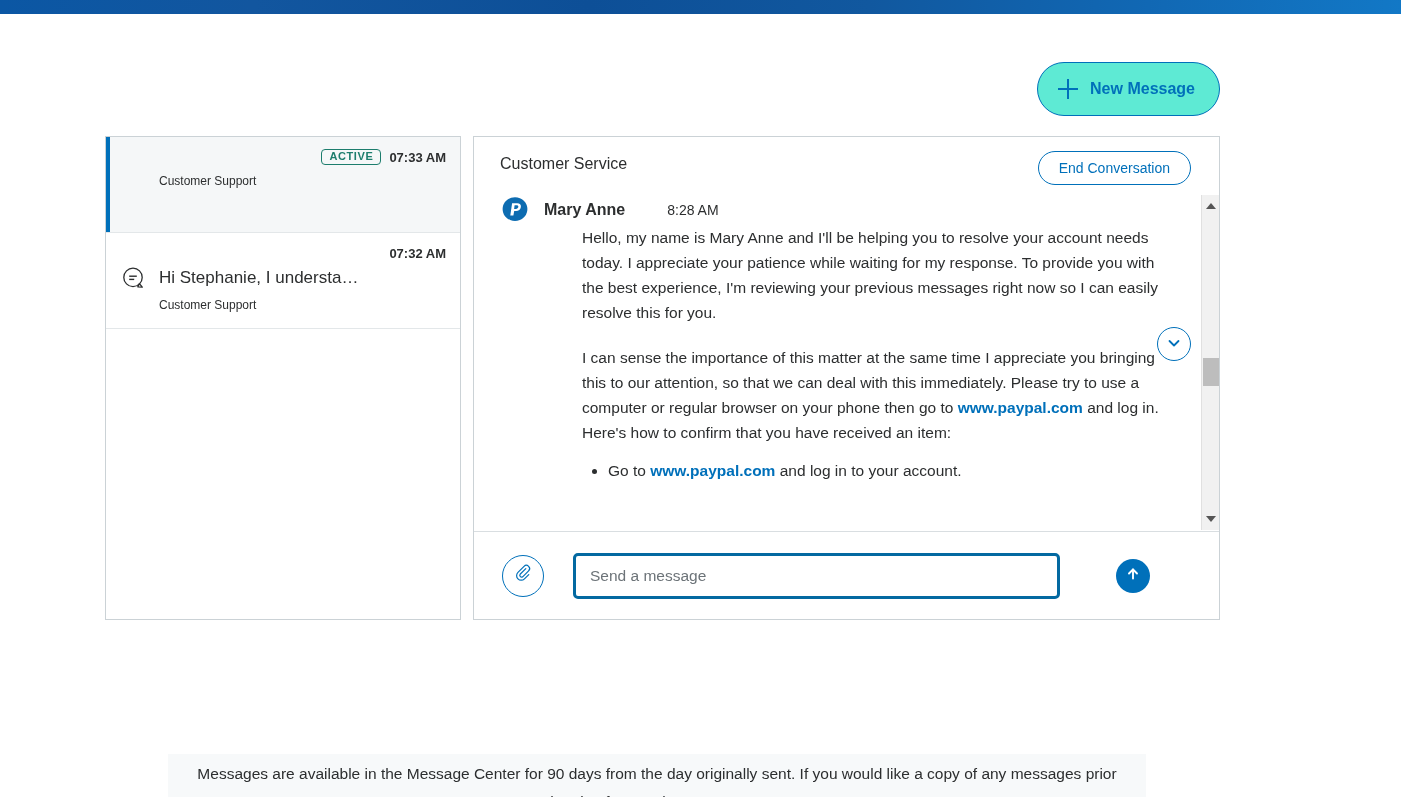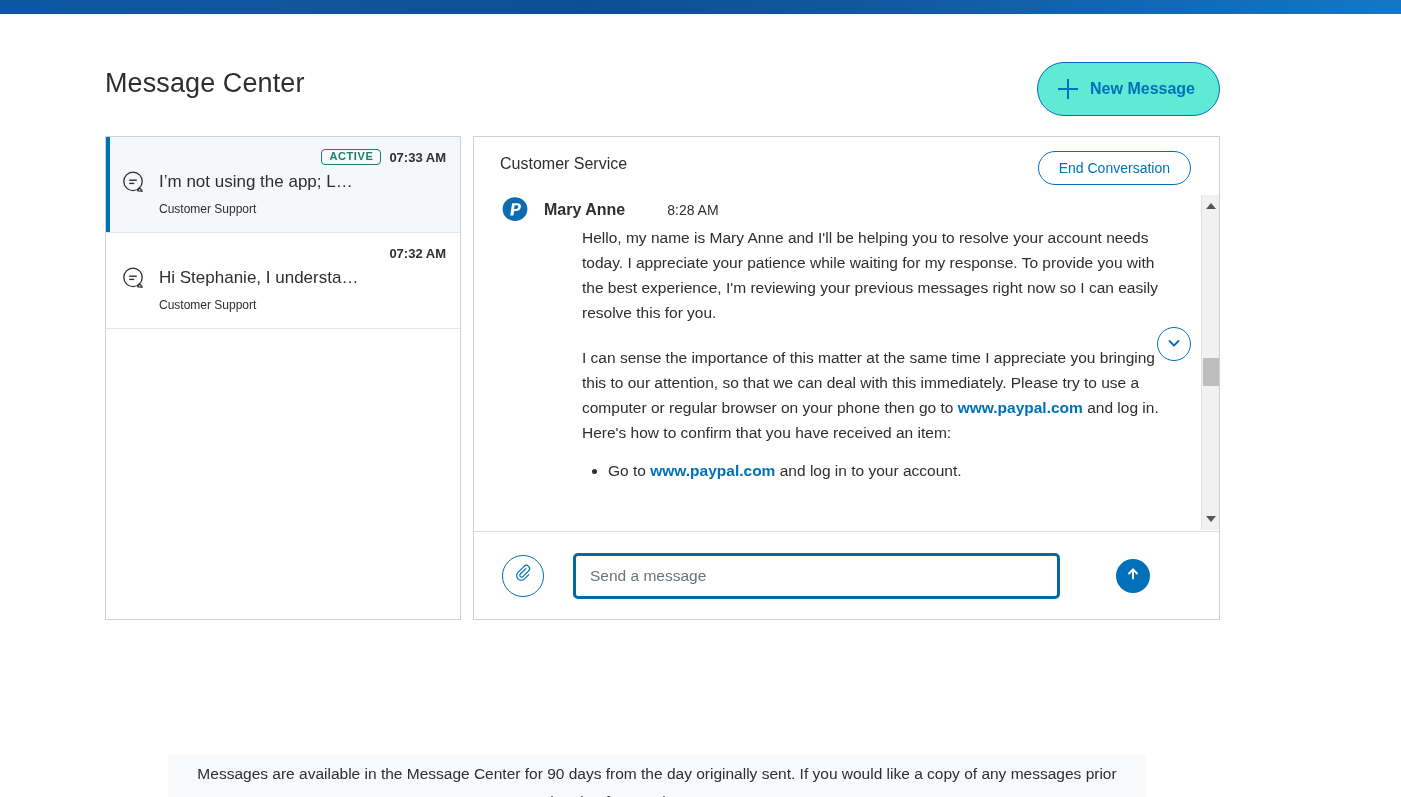--- a/index.html
+++ b/index.html
@@ -213,46 +213,34 @@
   .notice-text { font-size: 15.5px; line-height: 28px; color: #2c2e2f; }
 </style>
 </head>
 <body>
 
 <div class="topbar"></div>
 
 <div class="page">
 
   <div class="page-header">
-    <div class="page-title">Message Center</div>
     <button class="new-message-btn">
       <span class="plus-icon"></span>
       <span>New Message</span>
     </button>
   </div>
 
   <div class="panels">
 
     <div class="list-panel">
 
       <div class="thread selected">
         <div class="thread-meta">
           <span class="badge-active">ACTIVE</span>
           <span class="thread-time">07:33 AM</span>
-        </div>
-        <div class="thread-main">
-          <span class="bubble-icon">
-            <svg width="26" height="26" viewBox="0 0 26 26">
-              <path d="M13 3.2a9.2 9.2 0 1 0 0 18.4 9.2 9.2 0 0 0 0-18.4z" fill="none" stroke="#2c2e2f" stroke-width="1.3"></path>
-              <path d="M19.4 18.6l2.9 3.6-4.5-.35z" fill="#ffffff" stroke="#2c2e2f" stroke-width="1.3" stroke-linejoin="round"></path>
-              <line x1="9.2" y1="11.2" x2="16.8" y2="11.2" stroke="#2c2e2f" stroke-width="1.4"></line>
-              <line x1="9.2" y1="14.4" x2="14.2" y2="14.4" stroke="#2c2e2f" stroke-width="1.4"></line>
-            </svg>
-          </span>
-          <span class="thread-subject">I’m not using the app; L…</span>
         </div>
         <div class="thread-from">Customer Support</div>
       </div>
 
       <div class="thread">
         <div class="thread-meta">
           <span class="thread-time">07:32 AM</span>
         </div>
         <div class="thread-main">
           <span class="bubble-icon">

